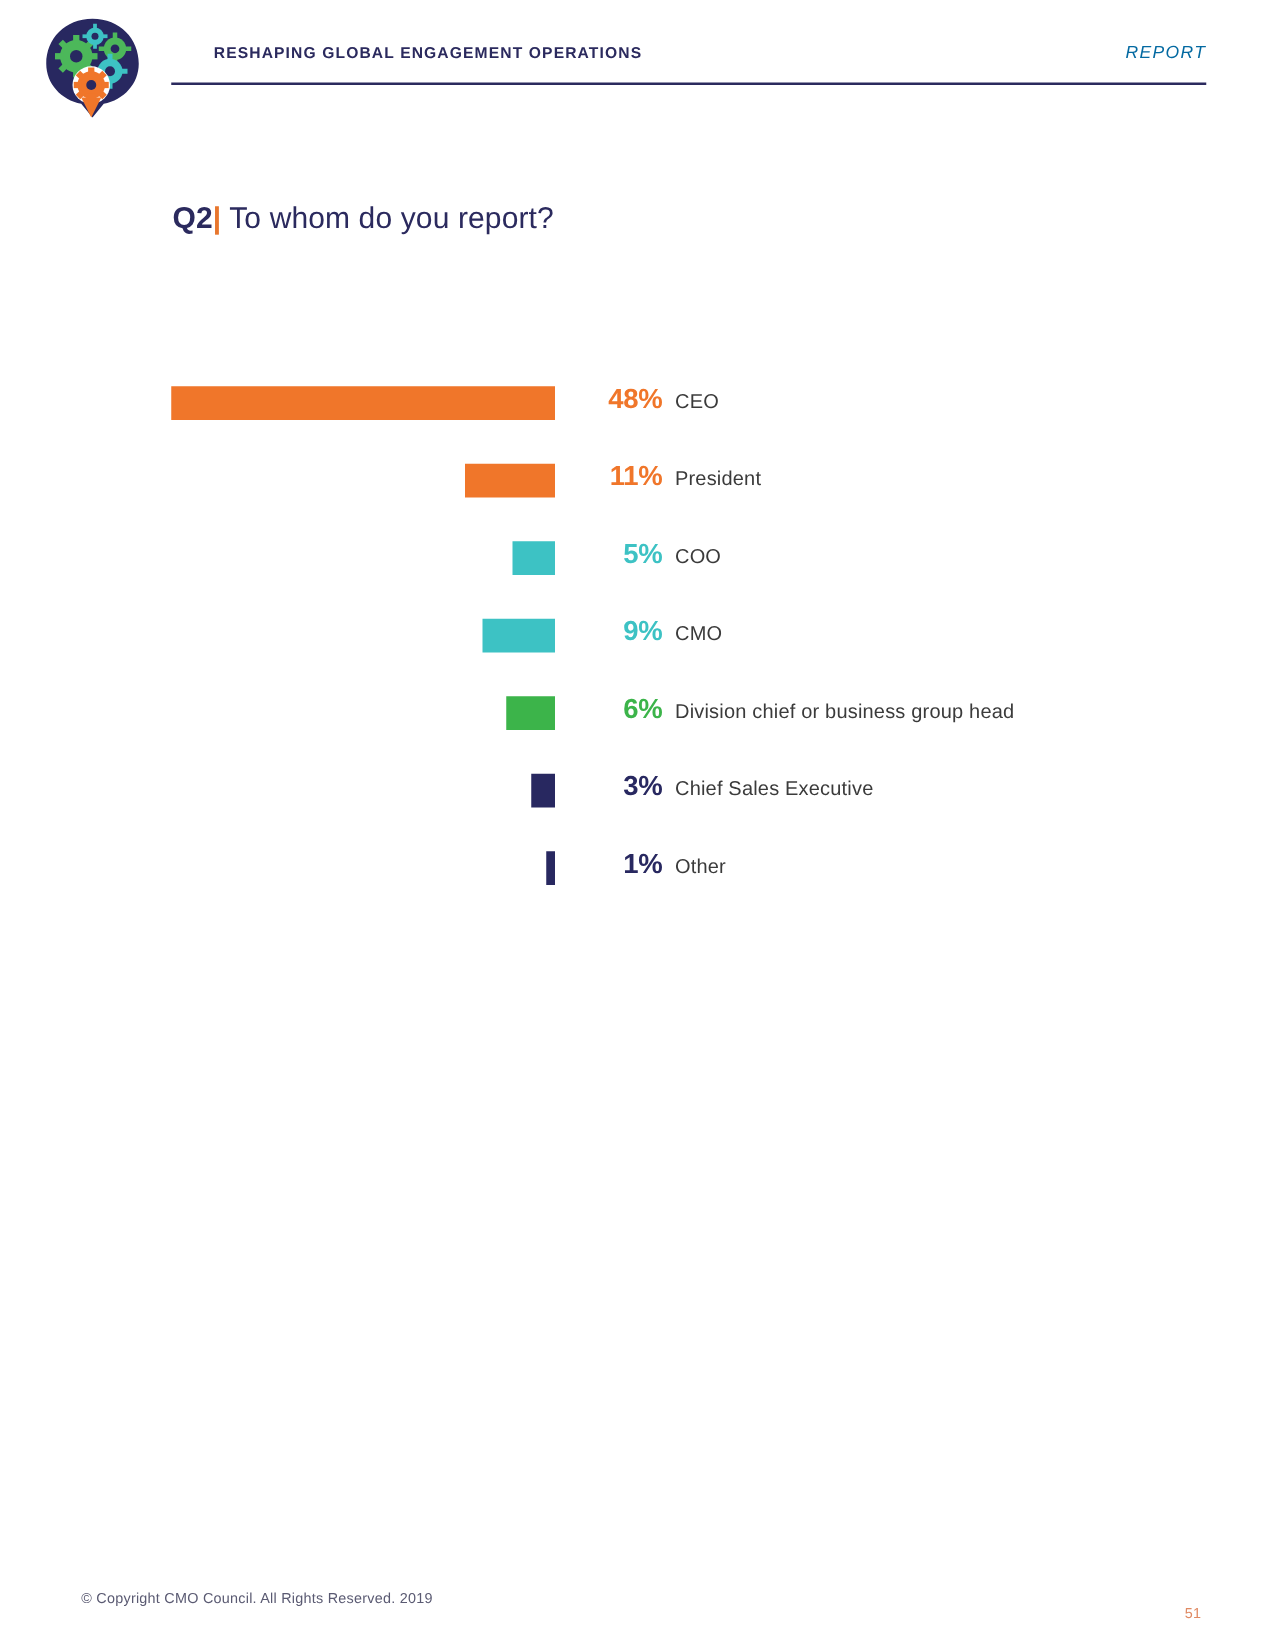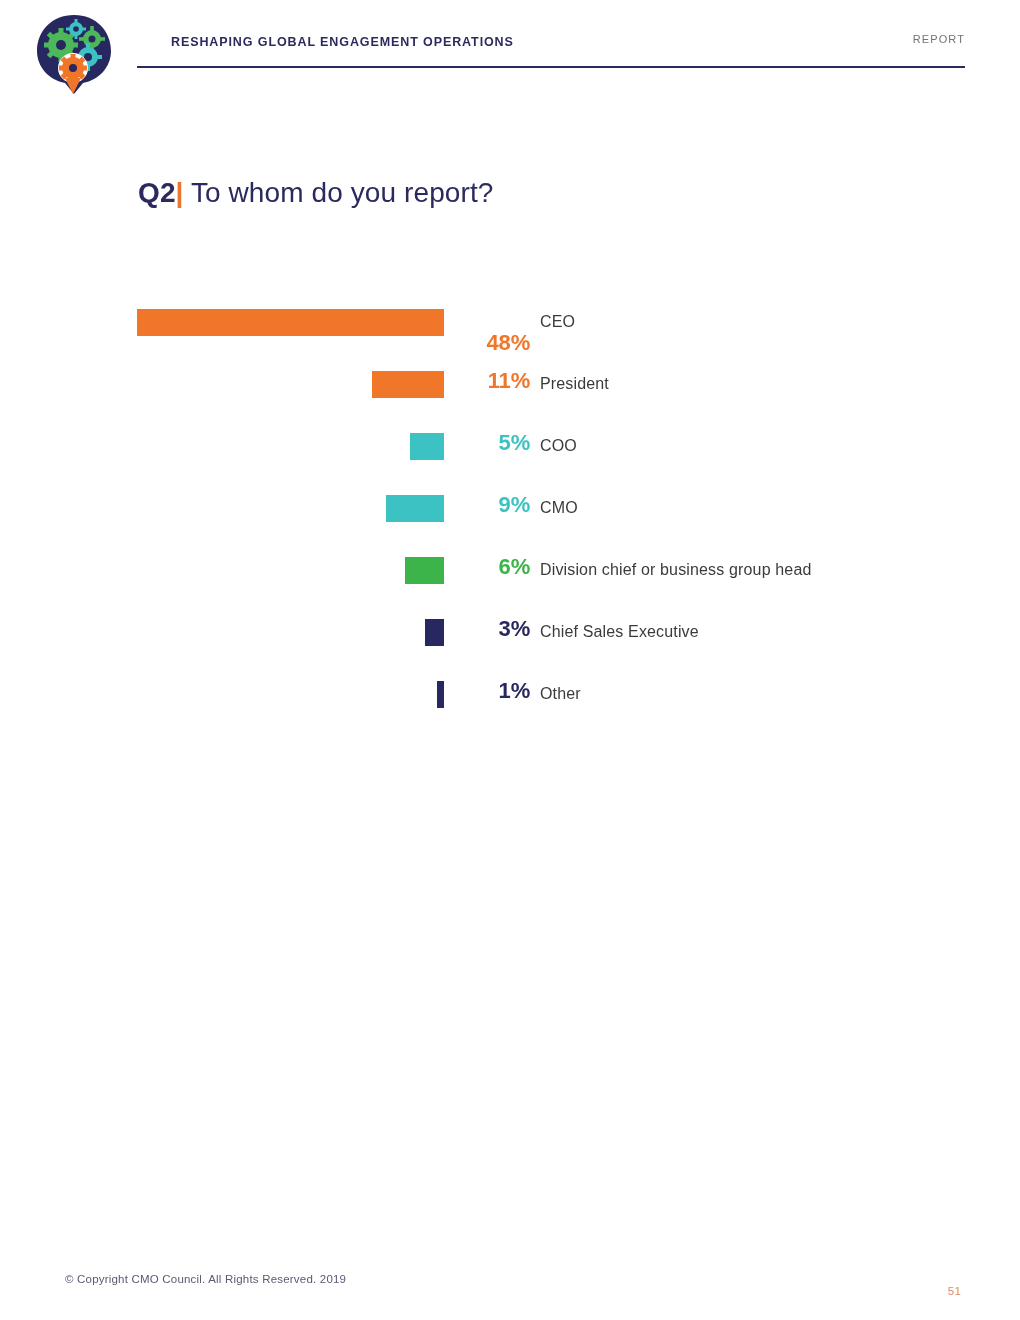--- a/index.html
+++ b/index.html
@@ -40,40 +40,41 @@
     font-weight: bold;
     letter-spacing: 0.9px;
     color: #2b2a5e;
     white-space: nowrap;
     padding-left: 33px;
   }
   .header-kicker {
     position: absolute;
     right: 55px;
     top: 33px;
-    font-size: 11px;
+    font-size: 14px;
     letter-spacing: 1.1px;
-    color: #737373;
-    white-space: nowrap;
+    color: #0369a1;
+    white-space: nowrap;
+    font-style: italic;
   }
   .header-rule {
     position: absolute;
     left: 137px;
     top: 66px;
     width: 828px;
     height: 1.6px;
     background: #2b2a5e;
   }
 
   
   .question-title {
     position: absolute;
     left: 138px;
-    top: 177px;
-    font-size: 28px;
+    top: 161px;
+    font-size: 24px;
     color: #2b2a5e;
     letter-spacing: 0.1px;
     white-space: nowrap;
   }
   .question-title .q-num {
     font-weight: bold;
   }
   .question-title .q-sep {
     font-weight: bold;
     color: #e8762d;
@@ -239,21 +240,21 @@
 <div class="question-title">
   <span class="q-num">Q2</span><span class="q-sep">|</span>
   <span class="q-text">To whom do you report?</span>
 </div>
 
 <div class="chart" id="chart">
     <div class="chart-row">
       <div class="bar-track">
         <div class="bar" style="width: 307px; background: rgb(240, 118, 42);"></div>
       </div>
-      <div class="bar-value" style="color: rgb(240, 118, 42); margin-top: 24px;">48%</div>
+      <div class="bar-value" style="color: rgb(240, 118, 42);">48%</div>
       <div class="bar-label">CEO</div>
     </div>
     <div class="chart-row">
       <div class="bar-track">
         <div class="bar" style="width: 72px; background: rgb(240, 118, 42);"></div>
       </div>
       <div class="bar-value" style="color: rgb(240, 118, 42); text-align: right;">11%</div>
       <div class="bar-label">President</div>
     </div>
     <div class="chart-row">

